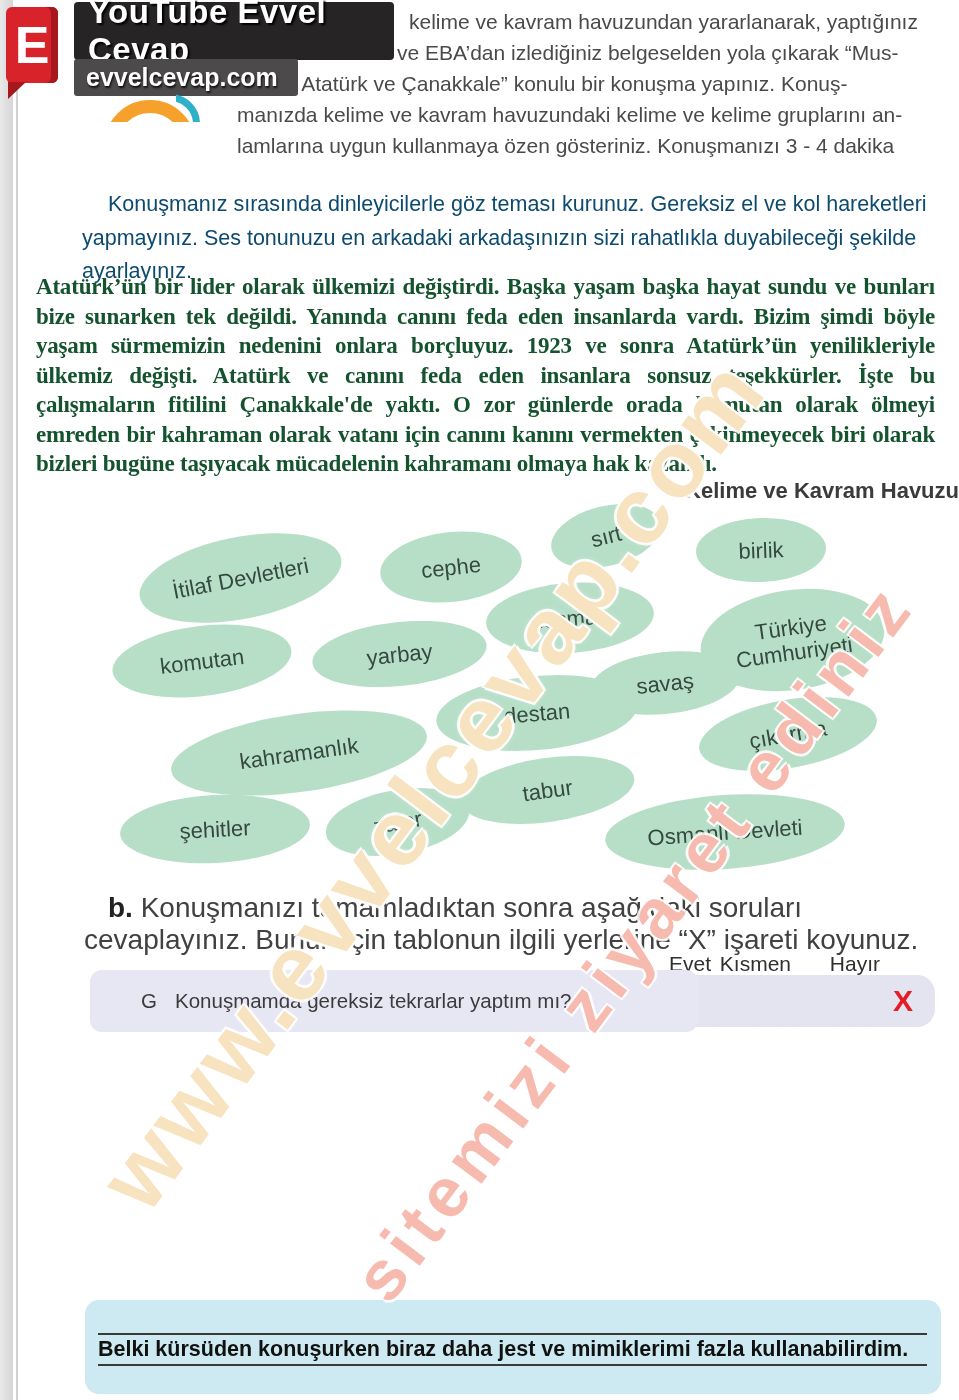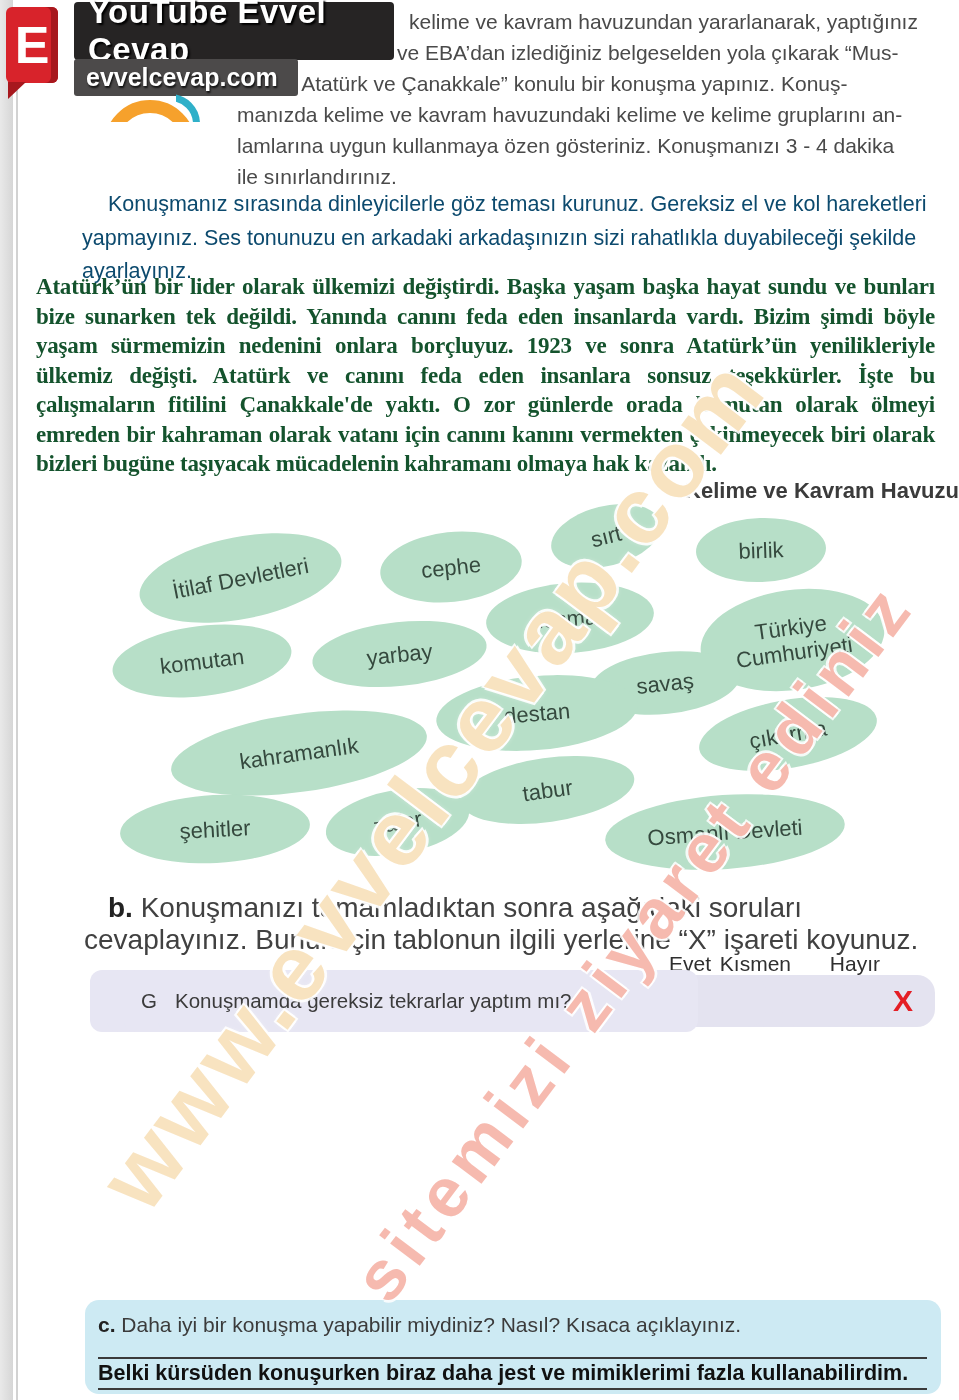--- a/index.html
+++ b/index.html
@@ -135,21 +135,20 @@
   <div class="arc"></div>
   <div class="arc-teal"></div>
 </div>
 
 <div class="intro">
   <span class="l1">kelime ve kavram havuzundan yararlanarak, yaptığınız</span>
   <span class="l2">ve EBA’dan izlediğiniz belgeselden yola çıkarak “Mus-</span>
   <span>Kemal Atatürk ve Çanakkale” konulu bir konuşma yapınız. Konuş-</span>
   <span>manızda kelime ve kavram havuzundaki kelime ve kelime gruplarını an-</span>
   <span>lamlarına uygun kullanmaya özen gösteriniz. Konuşmanızı 3 - 4 dakika</span>
-  <span>ile sınırlandırınız.</span>
 </div>
 
 <p class="tips">Konuşmanız sırasında dinleyicilerle göz teması kurunuz. Gereksiz el ve kol hareketleri yapmayınız. Ses tonunuzu en arkadaki arkadaşınızın sizi rahatlıkla duyabileceği şekilde ayarlayınız.</p>
 
 <p class="essay">Atatürk’ün bir lider olarak ülkemizi değiştirdi. Başka yaşam başka hayat sundu ve bunları bize sunarken tek değildi. Yanında canını feda eden insanlarda vardı. Bizim şimdi böyle yaşam sürmemizin nedenini onlara borçluyuz. 1923 ve sonra Atatürk’ün yenilikleriyle ülkemiz değişti. Atatürk ve canını feda eden insanlara sonsuz teşekkürler. İşte bu çalışmaların fitilini Çanakkale'de yaktı. O zor günlerde orada komutan olarak ölmeyi emreden bir kahraman olarak vatanı için canını kanını vermekten çekinmeyecek biri olarak bizleri bugüne taşıyacak mücadelenin kahramanı olmaya hak kazandı.</p>
 
 <div class="pool">
   <div class="pool-title">Kelime ve Kavram Havuzu</div>
   <div class="bubble b1">
       <span>İtilaf Devletleri</span>
@@ -280,15 +279,14 @@
         </div>
       <div class="cell c-hayir">
           <span class="xmark">X</span>
         </div>
     </div>
 
   </div>
 </div>
 
 <div class="cbox">
-  <p class="q"><b>c.</b><span> Daha iyi bir konuşma yapabilir miydiniz? Nasıl? Kısaca açıklayınız.</span></p>
   <div class="answer-line">Belki kürsüden konuşurken biraz daha jest ve mimiklerimi fazla kullanabilirdim.</div>
 </div>
 
 </body></html>

